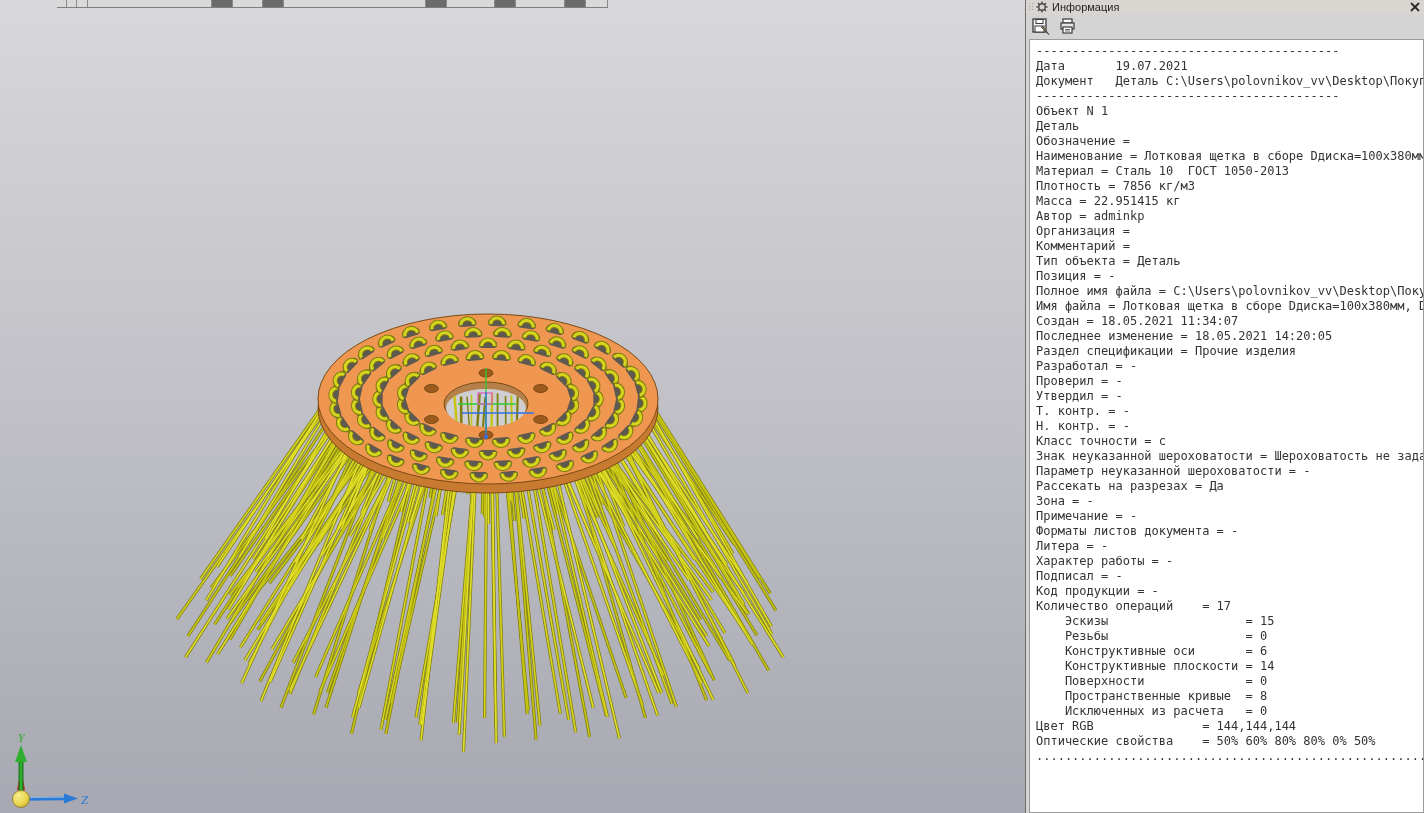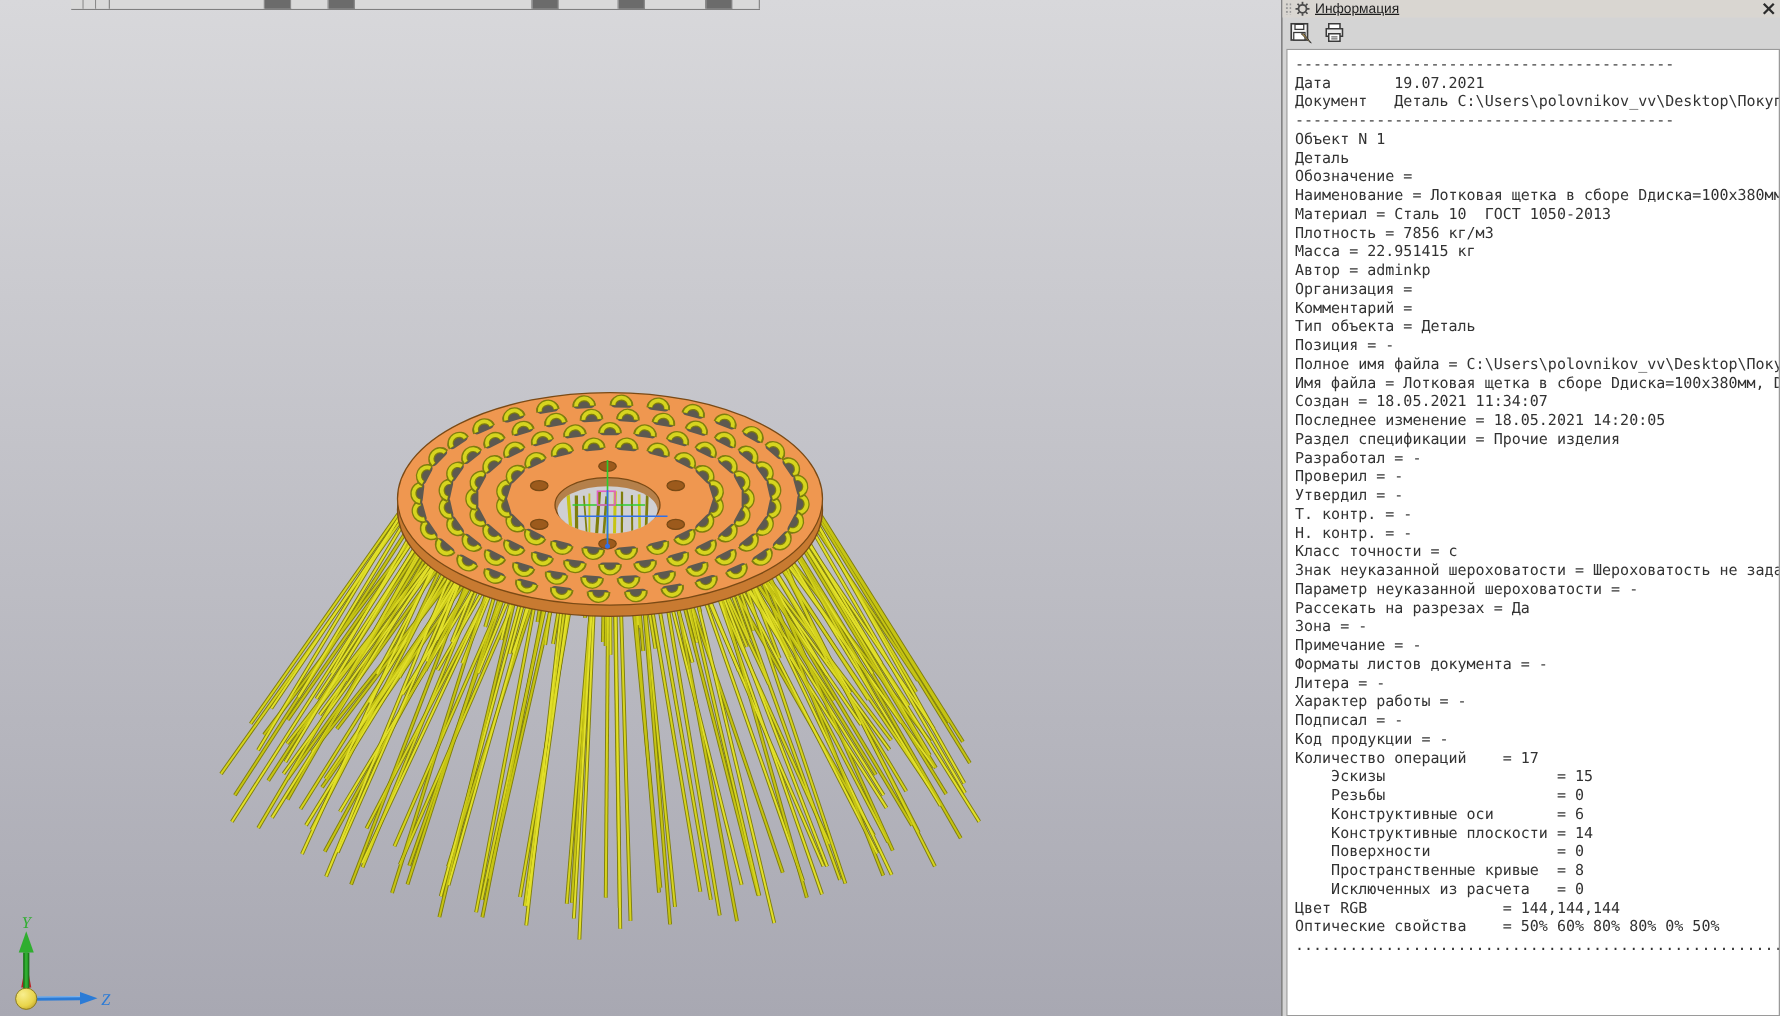--- a/index.html
+++ b/index.html
@@ -7,21 +7,21 @@
   
   .viewport{position:absolute;left:0;top:0;width:1025px;height:813px;overflow:hidden;}
   #scene{position:absolute;left:0;top:0;}
   
   .tb-frag{position:absolute;top:0;left:57px;height:7px;display:flex;border-bottom:1px solid #7f7f7f;}
   .tb-frag .seg{height:7px;border-right:1px solid #8a8a8a;box-sizing:border-box;}
   
   .panel{position:absolute;left:1025px;top:0;width:399px;height:813px;background:#d4d4d4;border-left:1px solid #6e6e6e;box-sizing:border-box;}
   .panel-header{height:14px;display:flex;align-items:center;background:#d9d6d1;padding:0 3px 0 2px;}
   .grip{width:5px;height:10px;margin-right:3px;background-image:radial-gradient(#9a9a9a 40%,transparent 41%);background-size:3px 3px;}
-  .panel-title{font-size:11px;color:#1f1f1f;margin-left:4px;text-decoration:underline;}
+  .panel-title{font-size:11px;color:#1f1f1f;margin-left:4px;}
   .spacer{flex:1;}
   .close-btn{width:12px;height:12px;border:none;background:transparent;padding:0;cursor:default;}
   .panel-toolbar{height:25px;display:flex;align-items:center;gap:7px;padding-left:5px;}
   .icon-btn{width:20px;height:18px;border:none;background:transparent;padding:0;}
   .info-text{position:absolute;left:3px;right:0;top:39px;bottom:0;background:#ffffff;border:1px solid #9a9a9a;box-sizing:border-box;
              padding:4px 0 0 6px;font-family:"DejaVu Sans Mono","Liberation Mono",monospace;font-size:12px;line-height:15px;
              color:#333333;white-space:pre;overflow:hidden;}
   .info-text div{white-space:pre;}
 </style>
 </head>

